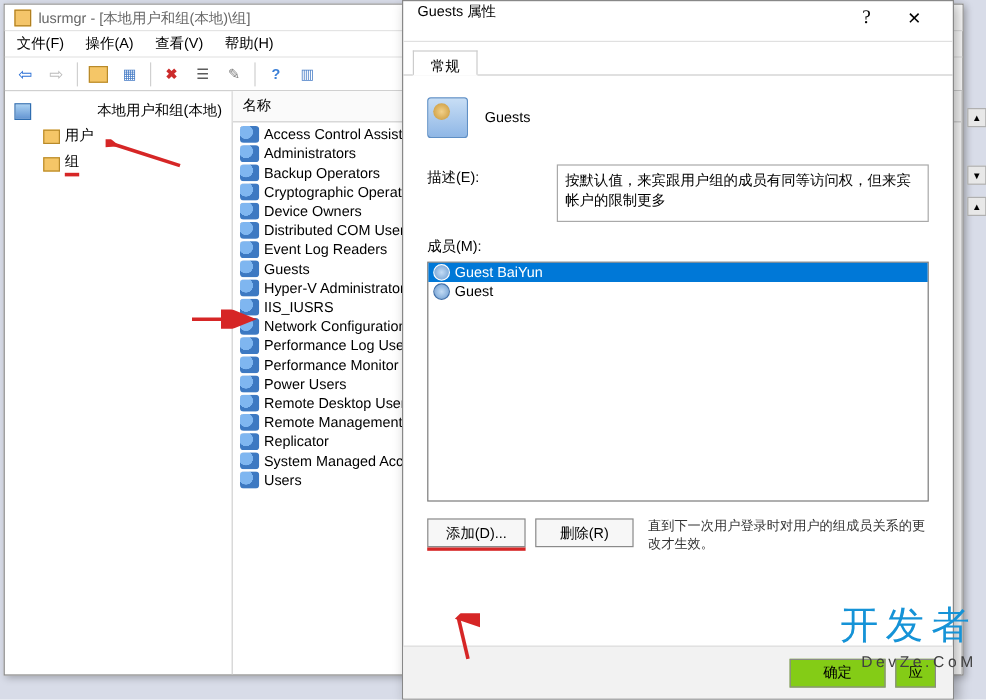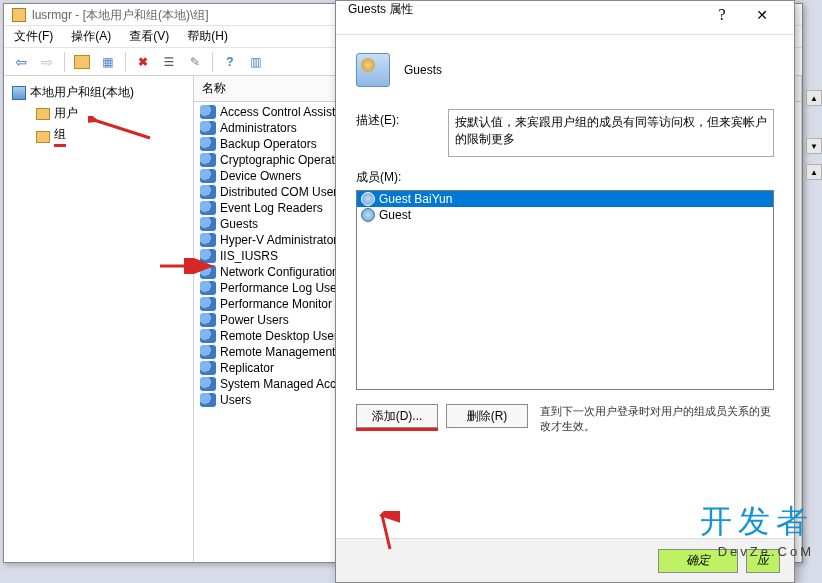--- a/index.html
+++ b/index.html
@@ -19,21 +19,21 @@
 .ico-view::before { content:"▦"; color:#4b7fc7; }
 .ico-del::before { content:"✖"; color:#cc2b2b; font-weight:bold; }
 .ico-prop::before { content:"☰"; color:#5c5c5c; }
 .ico-note::before { content:"✎"; color:#7a7a7a; }
 .ico-help::before { content:"?"; color:#3b7fd6; font-weight:bold; }
 .ico-list::before { content:"▥"; color:#4b7fc7; }
 .sep { width:1px; height:20px; background:#d0d0d0; margin:0 2px; }
 
 .panes { display:flex; height: calc(100% - 72px); }
 .tree { width: 190px; border-right:1px solid #d0d0d0; padding:6px 4px; }
-.troot { display:flex; align-items:center; gap:4px; padding:2px 4px; }
+.troot { display:flex; align-items:center; gap:4px; padding:2px 4px;justify-content:space-between; }
 .tico-srv { width:14px;height:14px;background:linear-gradient(#aad1f2,#6495d2);border:1px solid #2f6db0;}
 .tfold { width:14px;height:12px;background:#f5c667;border:1px solid #b88a2a; display:inline-block;}
 .tchild { display:flex; align-items:center; gap:4px; padding:2px 4px 2px 28px; cursor:default;}
 .tchild.sel { }
 .underline-red { border-bottom:3px solid #d62626; padding-bottom:1px; }
 .arrow { position:absolute; }
 .arrow svg { display:block; }
 
 .list { flex:1; border-right:1px solid #d0d0d0; }
 .listhdr { background:#fafafa; border-bottom:1px solid #d0d0d0; padding:4px 8px; }
@@ -52,34 +52,34 @@
 .dlg-title .ttl { flex:1; }
 .dlg-help,.dlg-close { width:40px; height:28px; display:flex; align-items:center; justify-content:center; font-size:16px; cursor:default; }
 .dlg-help { font-family:Georgia,serif; }
 .dlg-close { font-size:14px; }
 .tabstrip { height:28px; display:flex; padding:6px 8px 0 8px; border-bottom:1px solid #ccc; gap:2px;}
 .tab { padding:4px 14px; border:1px solid #ccc; border-bottom:1px solid #fff; background:#fff; position:relative; top:1px;}
 .dlg-body { padding:12px 20px; }
 .grouphdr { display:flex; align-items:center; gap:14px; margin:6px 0 22px 0; }
 .bigico { width:34px;height:34px; background:linear-gradient(#c8def5,#8fb7e6); border:1px solid #5e8fc6; border-radius:3px; position:relative;}
 .bigico::after { content:""; position:absolute; left:4px; top:4px; width:14px;height:14px; border-radius:50%; background:radial-gradient(circle,#f2d18a,#c79434); }
-.row { display:flex; margin:6px 0 12px 0; gap:12px; }
+.row { display:flex; margin:6px 0 12px 0; gap:28px; }
 .lab { width:80px; padding-top:3px; }
 .descbox { flex:1; border:1px solid #a9a9a9; padding:4px 6px; height:48px; line-height:1.4; }
 .memlab { margin:8px 0 4px 0; }
 .membox { border:1px solid #7a7a7a; height:200px; background:#fff; }
 .mitem { display:flex; align-items:center; gap:4px; padding:1px 4px; }
 .mitem .uico { width:14px;height:14px;border-radius:50%;background:radial-gradient(circle,#c3dcf5,#6a9ad0);border:1px solid #3f6fa9;}
 .mitem.sel { background:#0078d7; color:#fff; }
 .mitem.sel .uico { border-color:#fff; }
 .btnrow { display:flex; gap:8px; margin-top:14px; align-items:flex-start; }
 .wbtn { min-width:82px; height:24px; border:1px solid #8a8a8a; background:#f7f7f7; cursor:default; }
 .note { flex:1; font-size:11px; line-height:1.4; color:#333; text-align:left; padding-left:4px;}
 .dlg-foot { position:absolute; left:0; right:0; bottom:0; height:44px; border-top:1px solid #ddd; background:#f2f2f2; display:flex; align-items:center; justify-content:flex-end; padding:0 14px; gap:8px;}
-.fbtn { min-width:80px; height:24px; border:1px solid #8a8a8a; background:#bef264;font-style:italic; }
+.fbtn { min-width:80px; height:24px; border:1px solid #8a8a8a; background:#84cc16; }
 .addund { border-bottom:3px solid #d62626; display:inline-block; }
 .watermark { position:absolute; right:8px; bottom:24px; text-align:right; pointer-events:none;}
 .watermark .big { font-size:32px; letter-spacing:6px; color:#1593d7; font-weight:500;}
 .watermark .small { font-size:13px; letter-spacing:3px; color:#404040; }
 </style>
 </head>
 <body>
 
 <div class="mmc">
   <div class="mmc-title">
@@ -233,20 +233,23 @@
       <line x1="2" y1="8" x2="50" y2="8" stroke="#d62626" stroke-width="3" marker-end="url(#ah2)"></line>
     </svg>
 </div>
 
 <div class="dlg">
   <div class="dlg-title">
     <span class="ttl">Guests 属性</span>
     <span class="dlg-help">?</span>
     <span class="dlg-close">✕</span>
   </div>
+  <div class="tabstrip">
+    <div class="tab">常规</div>
+  </div>
   <div class="dlg-body">
     <div class="grouphdr">
       <div class="bigico"></div>
       <span>Guests</span>
     </div>
     <div class="row">
       <div class="lab">描述(E):</div>
       <div class="descbox">按默认值，来宾跟用户组的成员有同等访问权，但来宾帐户的限制更多</div>
     </div>
     <div class="memlab">成员(M):</div>

